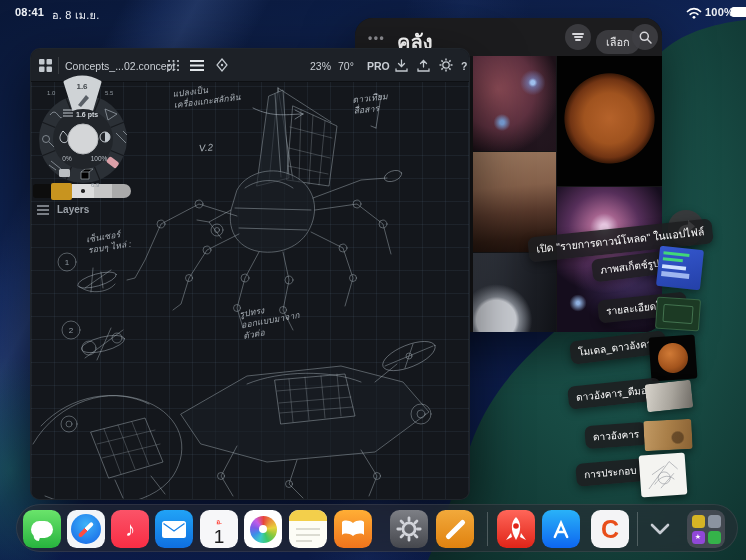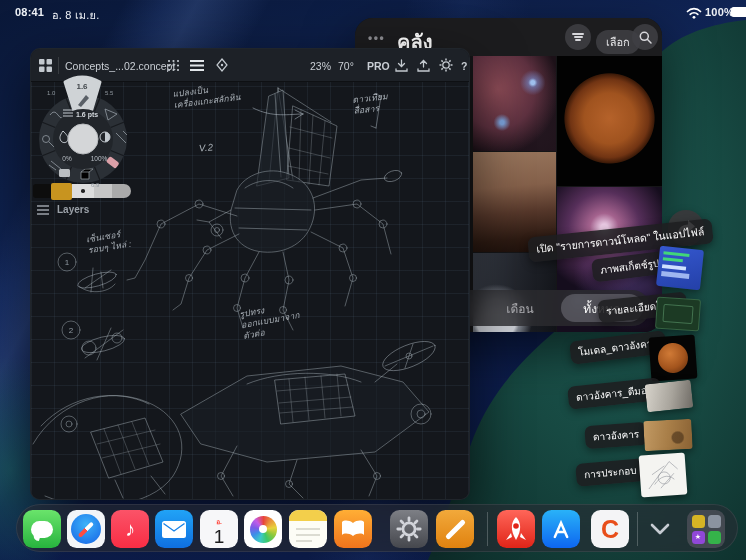--- a/index.html
+++ b/index.html
@@ -164,24 +164,20 @@
     </div>
     <div class="pill-btn" style="left:241px;top:12px">เลือก</div>
     <div class="cbtn" style="left:277px;top:6px">
       <svg width="13" height="13" viewBox="0 0 13 13">
         <circle cx="5.3" cy="5.3" r="4" stroke="#d6d6da" stroke-width="1.5" fill="none"></circle>
         <path d="M8.3,8.3 L12,12" stroke="#d6d6da" stroke-width="1.5" stroke-linecap="round"></path>
       </svg>
     </div>
   </div>
 
-  <div class="segbar">
-    <div class="seg-lbl" style="left:118px;width:70px">เดือน</div>
-    <div class="seg-sel">ทั้งหมด</div>
-  </div>
 </div>
 
 <div class="abs cwin">
 
   <div class="canvas"></div>
 
   <svg class="sketch" width="440" height="419" viewBox="0 0 440 419" fill="none" stroke="#aeb9c2" stroke-width="0.8" stroke-opacity="0.55" stroke-linecap="round" stroke-linejoin="round">
     <g>
       <path d="M247,6 L238,100 M247,6 L300,40 M247,6 L262,98"></path>
       <path d="M238,14 L252,8 L258,96 L226,104 Z" fill="#1d232b" fill-opacity=".65"></path>

